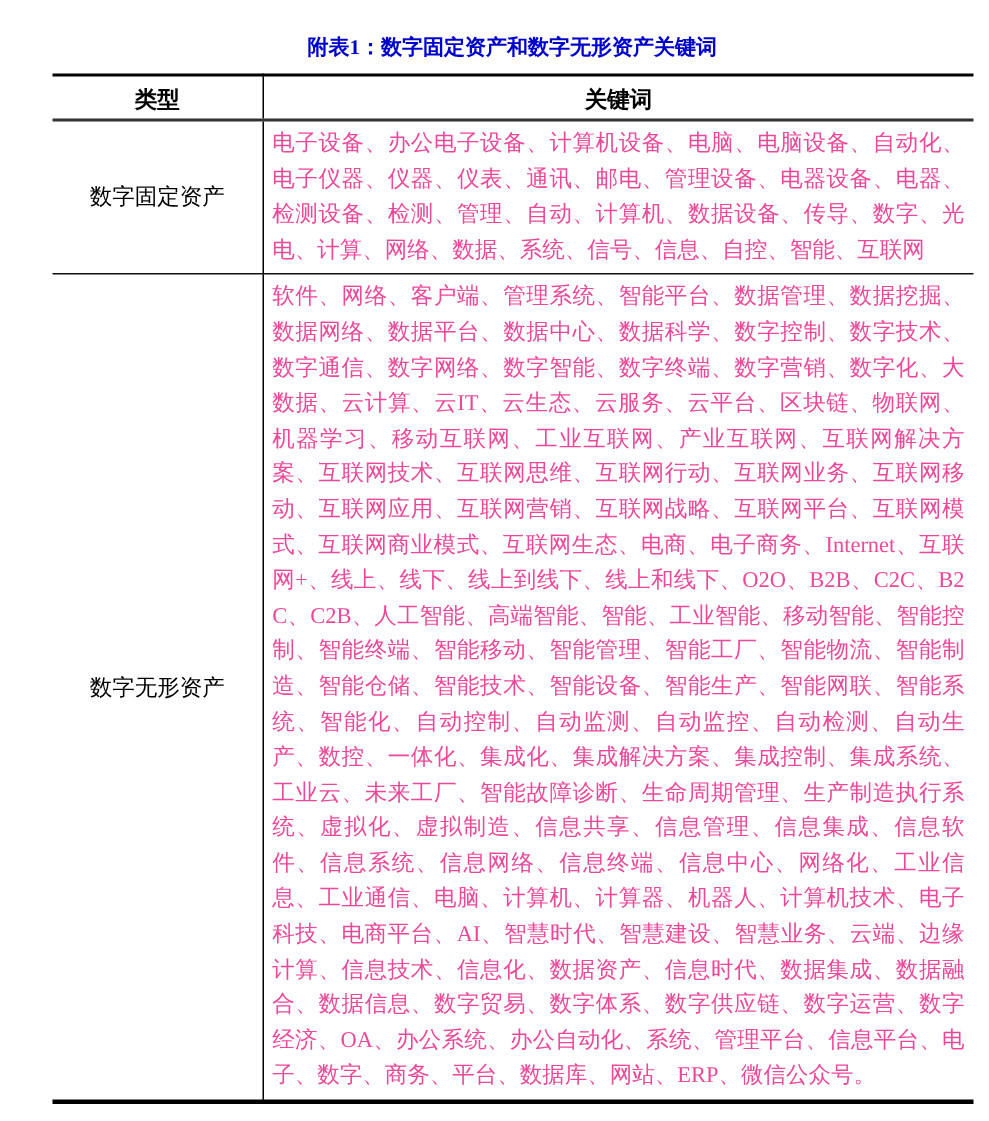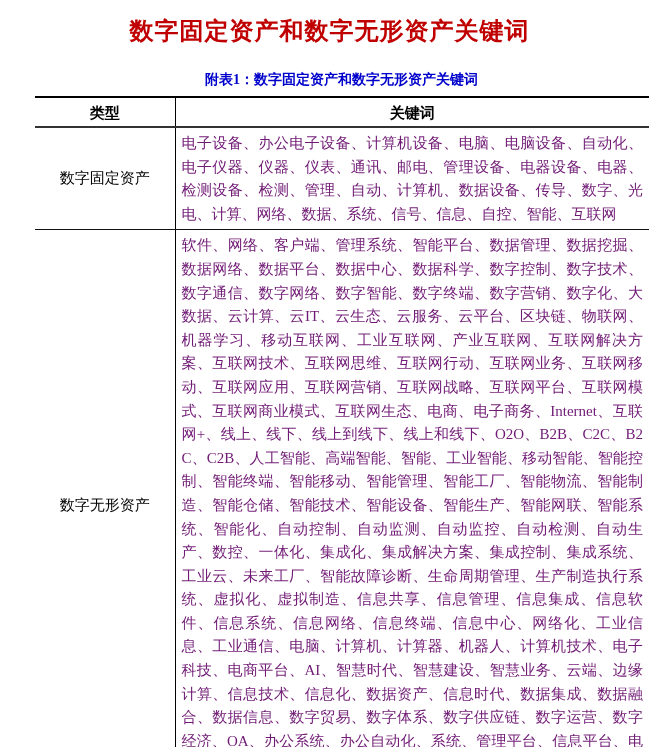--- a/index.html
+++ b/index.html
@@ -63,38 +63,37 @@
   }
   .type-cell {
     font-size: 15px;
     color: #000000;
     text-align: center;
     vertical-align: middle;
     margin-top: 20px;
   }
   .kw-cell {
     font-size: 15px;
-    color: #701a75;
+    color: #ec4899;
     text-align: justify;
     text-justify: inter-ideograph;
     line-height: 23.6px;
     padding: 4px 6px 3px 6px;
     vertical-align: top;
     word-break: break-all;
   }
   tr.row-fixed { height: 97px; }
   tr.row-fixed td { border-bottom: 1.5px solid #111111; }
   tr.row-intangible { height: 526px; }
 </style>
 </head>
 <body>
 
 <div class="page">
 
-  <h1 class="doc-title">数字固定资产和数字无形资产关键词</h1>
 
   <div class="table-caption">附表1：数字固定资产和数字无形资产关键词</div>
 
   <table class="kw-table">
     <colgroup>
       <col class="c-type">
       <col class="c-kw">
     </colgroup>
     <thead>
       <tr>

